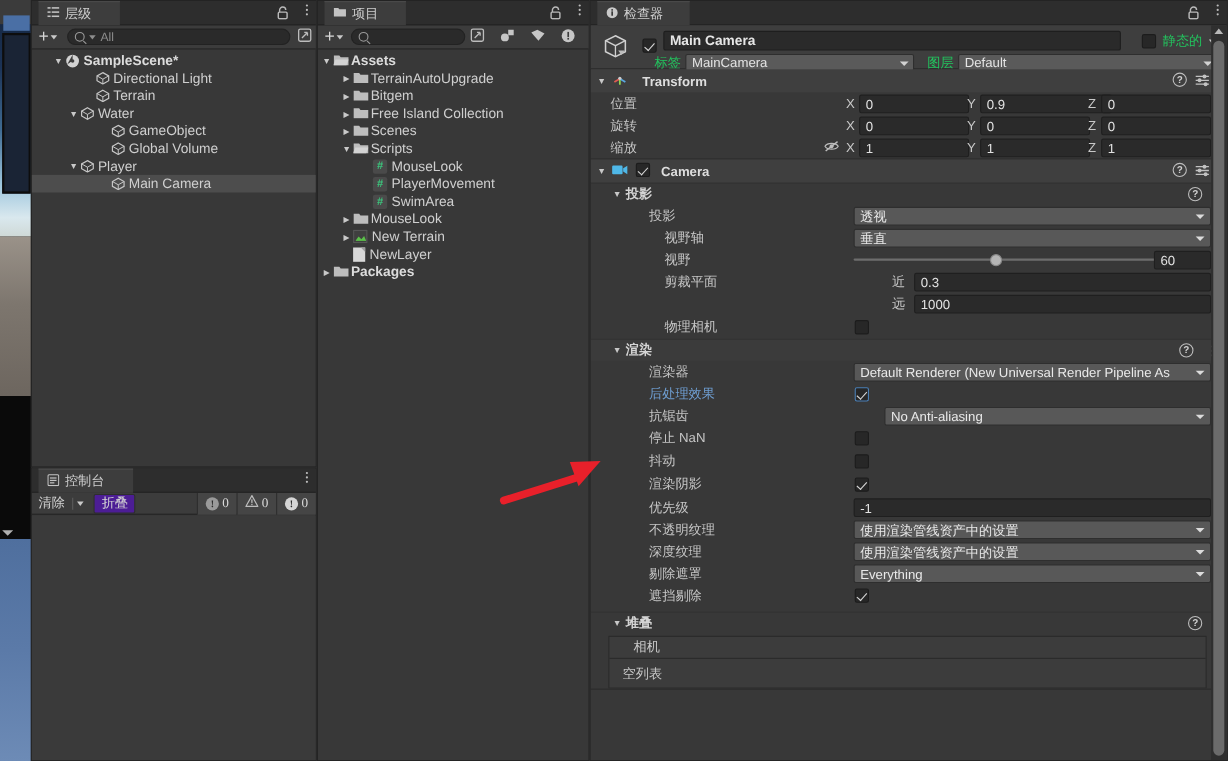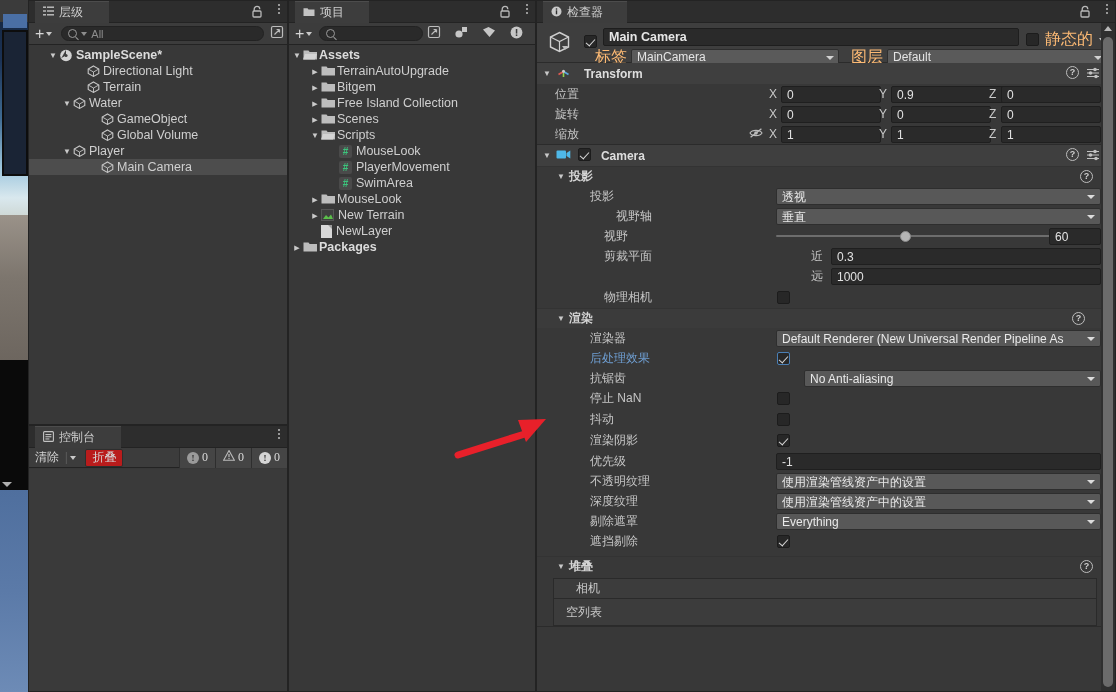--- a/index.html
+++ b/index.html
@@ -75,21 +75,21 @@
   .ihead{ height:40px; background:#3e3e3e; border-bottom:1px solid #2b2b2b; position:relative; }
   .goicon{ position:absolute; left:9px; top:6px; width:28px; height:28px; }
   .chk{ width:13px;height:13px;background:#272727;border:1px solid #1c1c1c;border-radius:2px;position:relative;flex:none;}
   .chk.on:after{ content:"";position:absolute;left:3px;top:1px;width:4px;height:8px;border:solid #d7d7d7;border-width:0 1.8px 1.8px 0;transform:rotate(42deg);}
   .chk.accent{ border:1px solid #4a7fb5; }
   .namefield{ position:absolute; left:66px; top:5px; right:96px; height:18px; background:#2a2a2a;
               border:1px solid #1e1e1e; border-radius:2px; color:#e6e6e6; font-weight:bold; font-size:12.5px;
               padding:0 5px; line-height:17px; }
   .statwrap{ position:absolute; right:10px; top:6px; display:flex; align-items:center; gap:6px; }
   .tagrow{ position:absolute; left:58px; top:26px; right:8px; height:16px; display:flex; align-items:center; gap:4px; }
-  .lbl{ color:#fdba74; font-size:16px; white-space:nowrap;}
+  .lbl{ color:#22c55e; font-size:12px; white-space:nowrap;}
   .dd{ height:16px; background:#5a5a5a; border:1px solid #2e2e2e; border-radius:2px; color:#e4e4e4;
        font-size:12px; padding:0 14px 0 5px; line-height:15px; position:relative; }
   .dd:after{ content:"";position:absolute;right:4px;top:6px;width:0;height:0;
              border-left:4px solid transparent;border-right:4px solid transparent;border-top:4.5px solid #d2d2d2;}
 
   .comp{ border-bottom:1px solid #2b2b2b; }
   .comphead{ height:21px; background:#3f3f3f; display:flex; align-items:center; gap:5px; padding-left:6px; position:relative; }
   .comphead .cname{ font-weight:bold; color:#dedede; font-size:12px; }
   .hdricons{ position:absolute; right:6px; top:3px; display:flex; align-items:center; gap:7px; }
   .qicon{ width:13px;height:13px;border-radius:50%;border:1.3px solid #bdbdbd;color:#cfcfcf;
@@ -120,21 +120,21 @@
 
   
   .vscroll{ position:absolute; right:0; top:22px; width:14px; bottom:0; background:#2f2f2f; }
   .vthumb{ position:absolute; left:2px; top:14px; width:10px; height:650px; background:#6b6b6b; border-radius:5px; }
   .vup{ position:absolute; left:3px; top:3px; width:0;height:0;
         border-left:4px solid transparent;border-right:4px solid transparent;border-bottom:5px solid #b8b8b8;}
 
   
   .ctoolbar{ height:20px; background:#3c3c3c; display:flex; align-items:center; border-bottom:1px solid #232323; font-size:12px;text-align:center;}
   .cbtn{ height:18px; display:flex;align-items:center; padding:0 6px; color:#d4d4d4; }
-  .cbtn.boxed{ background:#b91c1c; border:1px solid #2e2e2e; border-radius:2px; margin-left:3px;}
+  .cbtn.boxed{ background:#4c1d95; border:1px solid #2e2e2e; border-radius:2px; margin-left:3px;}
   .counter{ display:flex; align-items:center; gap:3px; padding:0 7px; height:20px; background:#454545;
             border-left:1px solid #2e2e2e; color:#dcdcdc; font-size:12px;}
   .badge-ico{ width:12px;height:12px;border-radius:50%; display:flex;align-items:center;justify-content:center;
               font-size:9px;font-weight:bold;color:#2a2a2a;}
 
   
   .annot{ position:absolute; left:450px; top:398px; width:110px; height:70px; pointer-events:none; }
 </style>
 </head>
 <body>
@@ -692,21 +692,21 @@
           <span class="sarrow">▼</span>
           <span class="stext">投影</span>
           <span class="qicon" style="position:absolute;right:22px;top:3px;">?</span>
         </div>
 
         <div class="row">
           <span class="rlabel" style="position:absolute;left:53px;">投影</span>
           <span class="ddwide" style="position:absolute;left:239px;right:14px;">透视</span>
         </div>
         <div class="row">
-          <span class="rlabel" style="position:absolute;left:67px;margin-left:12px;">视野轴</span>
+          <span class="rlabel" style="position:absolute;left:67px;">视野轴</span>
           <span class="ddwide" style="position:absolute;left:239px;right:14px;">垂直</span>
         </div>
         <div class="row">
           <span class="rlabel" style="position:absolute;left:67px;">视野</span>
           <span class="slider" style="position:absolute;left:239px;right:64px;">
             <span class="strack"></span>
             <span class="sknob" style="left:45%;"></span>
           </span>
           <span class="field" style="position:absolute;right:14px;width:52px;">60</span>
         </div>

